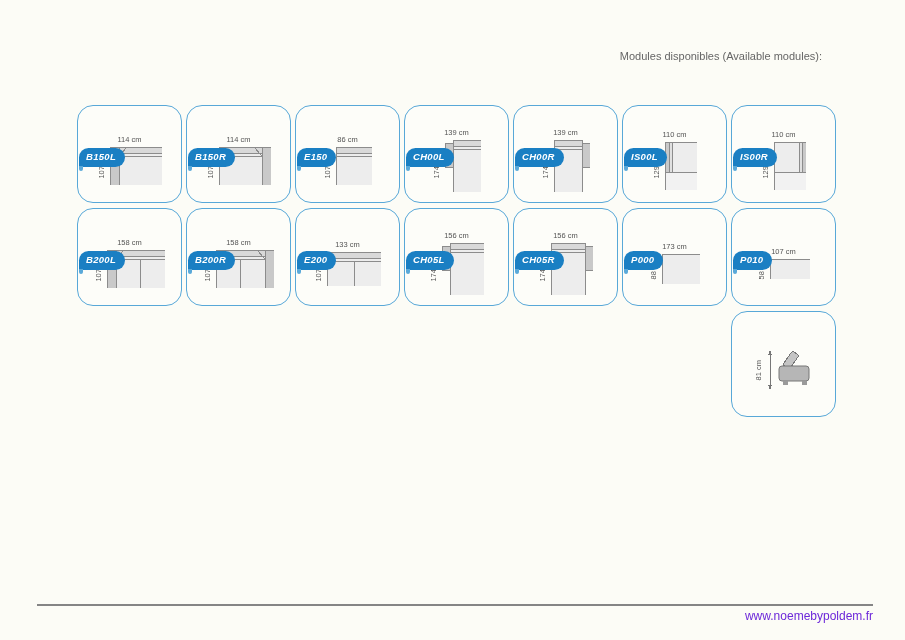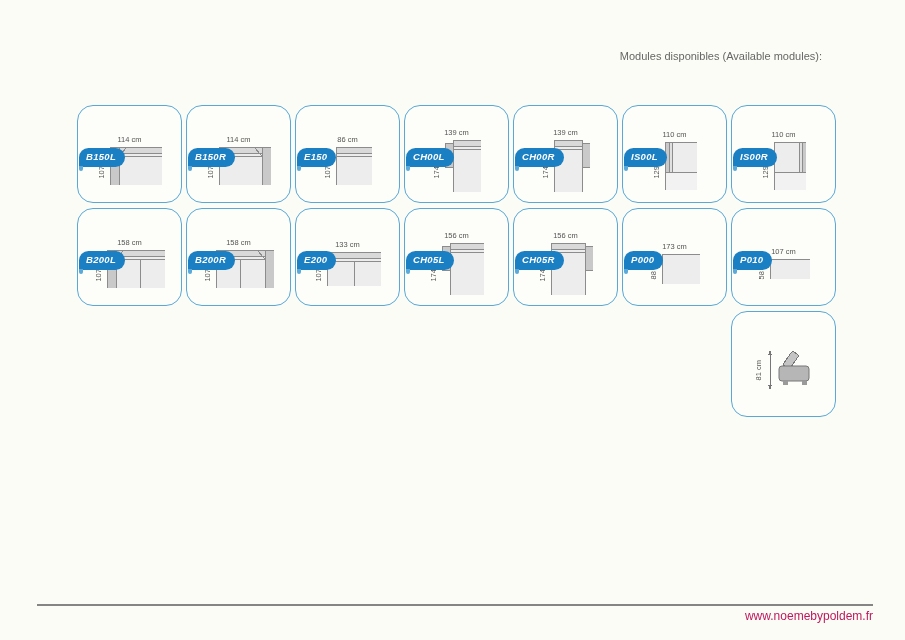--- a/index.html
+++ b/index.html
@@ -11,21 +11,21 @@
   .card{position:relative;border:1.5px solid #58a8d8;border-radius:16px;background:#fdfdf9;box-sizing:border-box;}
   .badge{position:absolute;top:2px;left:1px;background:#1a7fc3;color:#fff;font-weight:bold;font-style:italic;
          font-size:9.5px;line-height:1;padding:4px 9px 5px 7px;border-radius:10px 10px 10px 0;letter-spacing:.3px;z-index:2;margin-top:40px;}
   .badge::after{content:"";position:absolute;left:0;bottom:-4px;width:4px;height:5px;background:#5aa9d9;border-radius:0 0 2px 2px;}
   .fig{position:absolute;inset:0;display:flex;flex-direction:column;align-items:center;justify-content:center;padding-top:12px;}
   .dim-top{font-size:7.5px;color:#555;margin-bottom:3px;}
   .figrow{display:flex;align-items:center;}
   .dim-side{writing-mode:vertical-rl;transform:rotate(180deg);font-size:7.5px;color:#555;margin-right:4px;white-space:nowrap;}
   svg{display:block;shape-rendering:crispEdges;}
   .footer-line{position:absolute;left:37px;top:604px;width:836px;height:2px;background:#858585;}
-  .footer-url{position:absolute;left:37px;top:609px;width:836px;text-align:right;font-size:12px;color:#be185d;cursor:pointer;}
+  .footer-url{position:absolute;left:37px;top:609px;width:836px;text-align:right;font-size:12px;color:#6d28d9;cursor:pointer;}
 </style>
 </head>
 <body>
 
 <div class="page">
   <div class="title">Modules disponibles (Available modules):</div>
   <div class="grid" id="modules-grid">
       <div class="card" style="grid-area: 1 / 1;">
         <div class="badge">B150L</div>
         <div class="fig">

